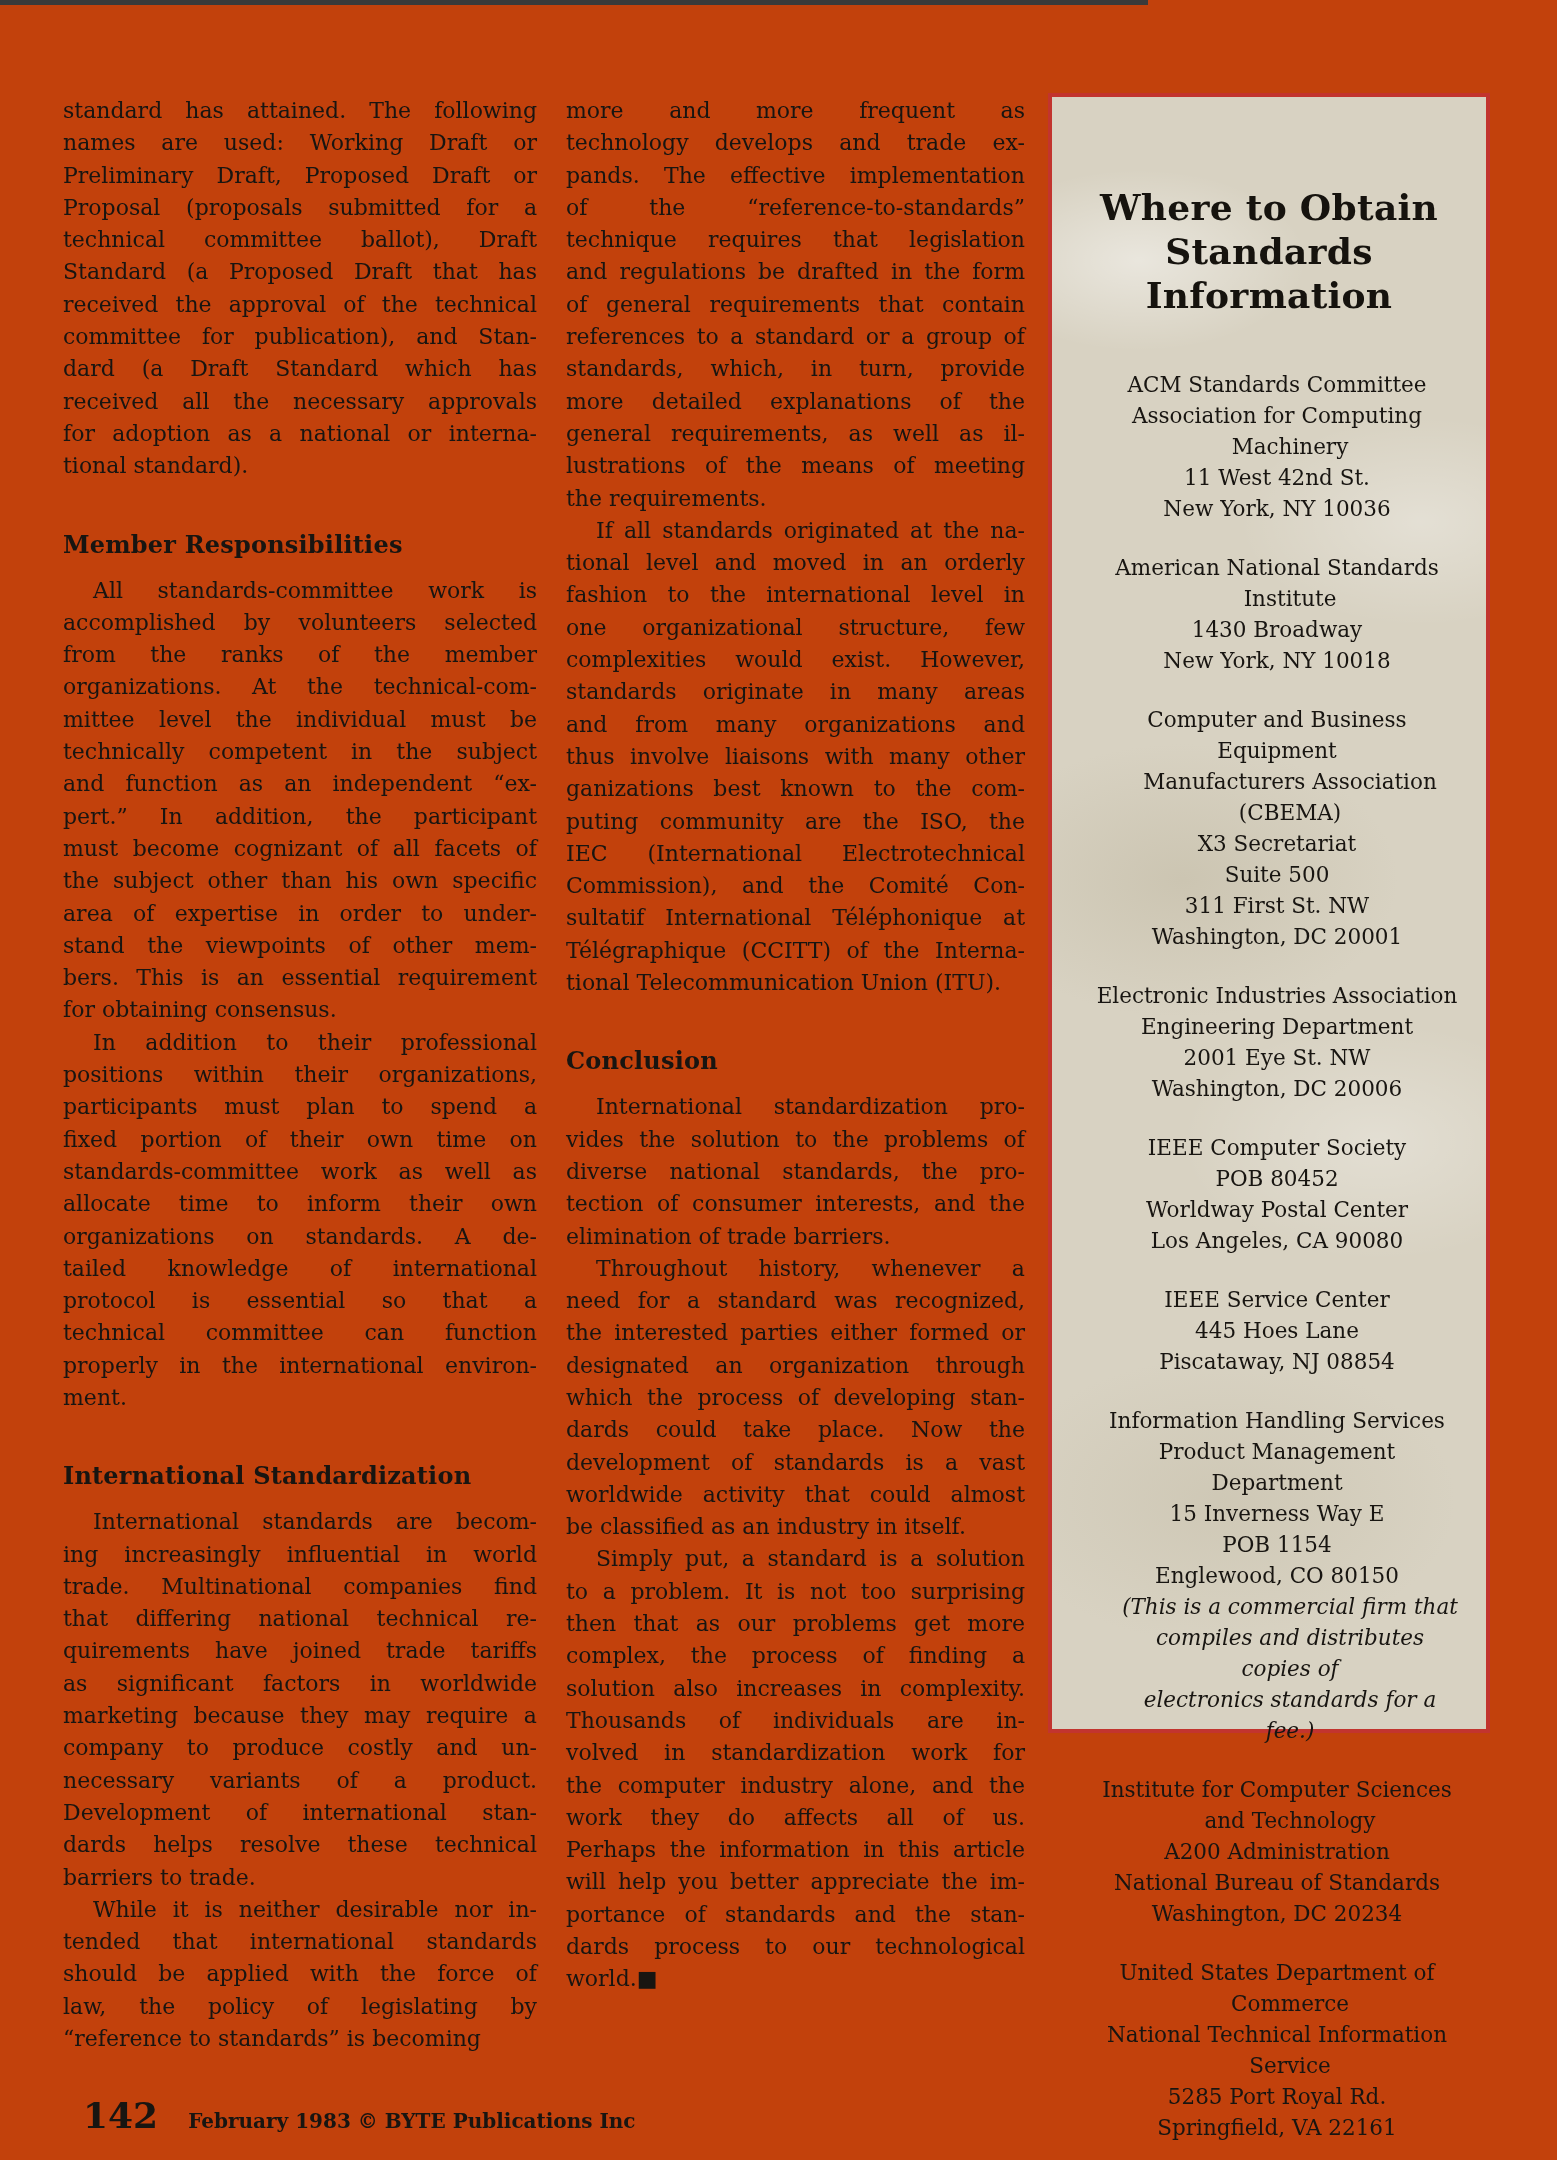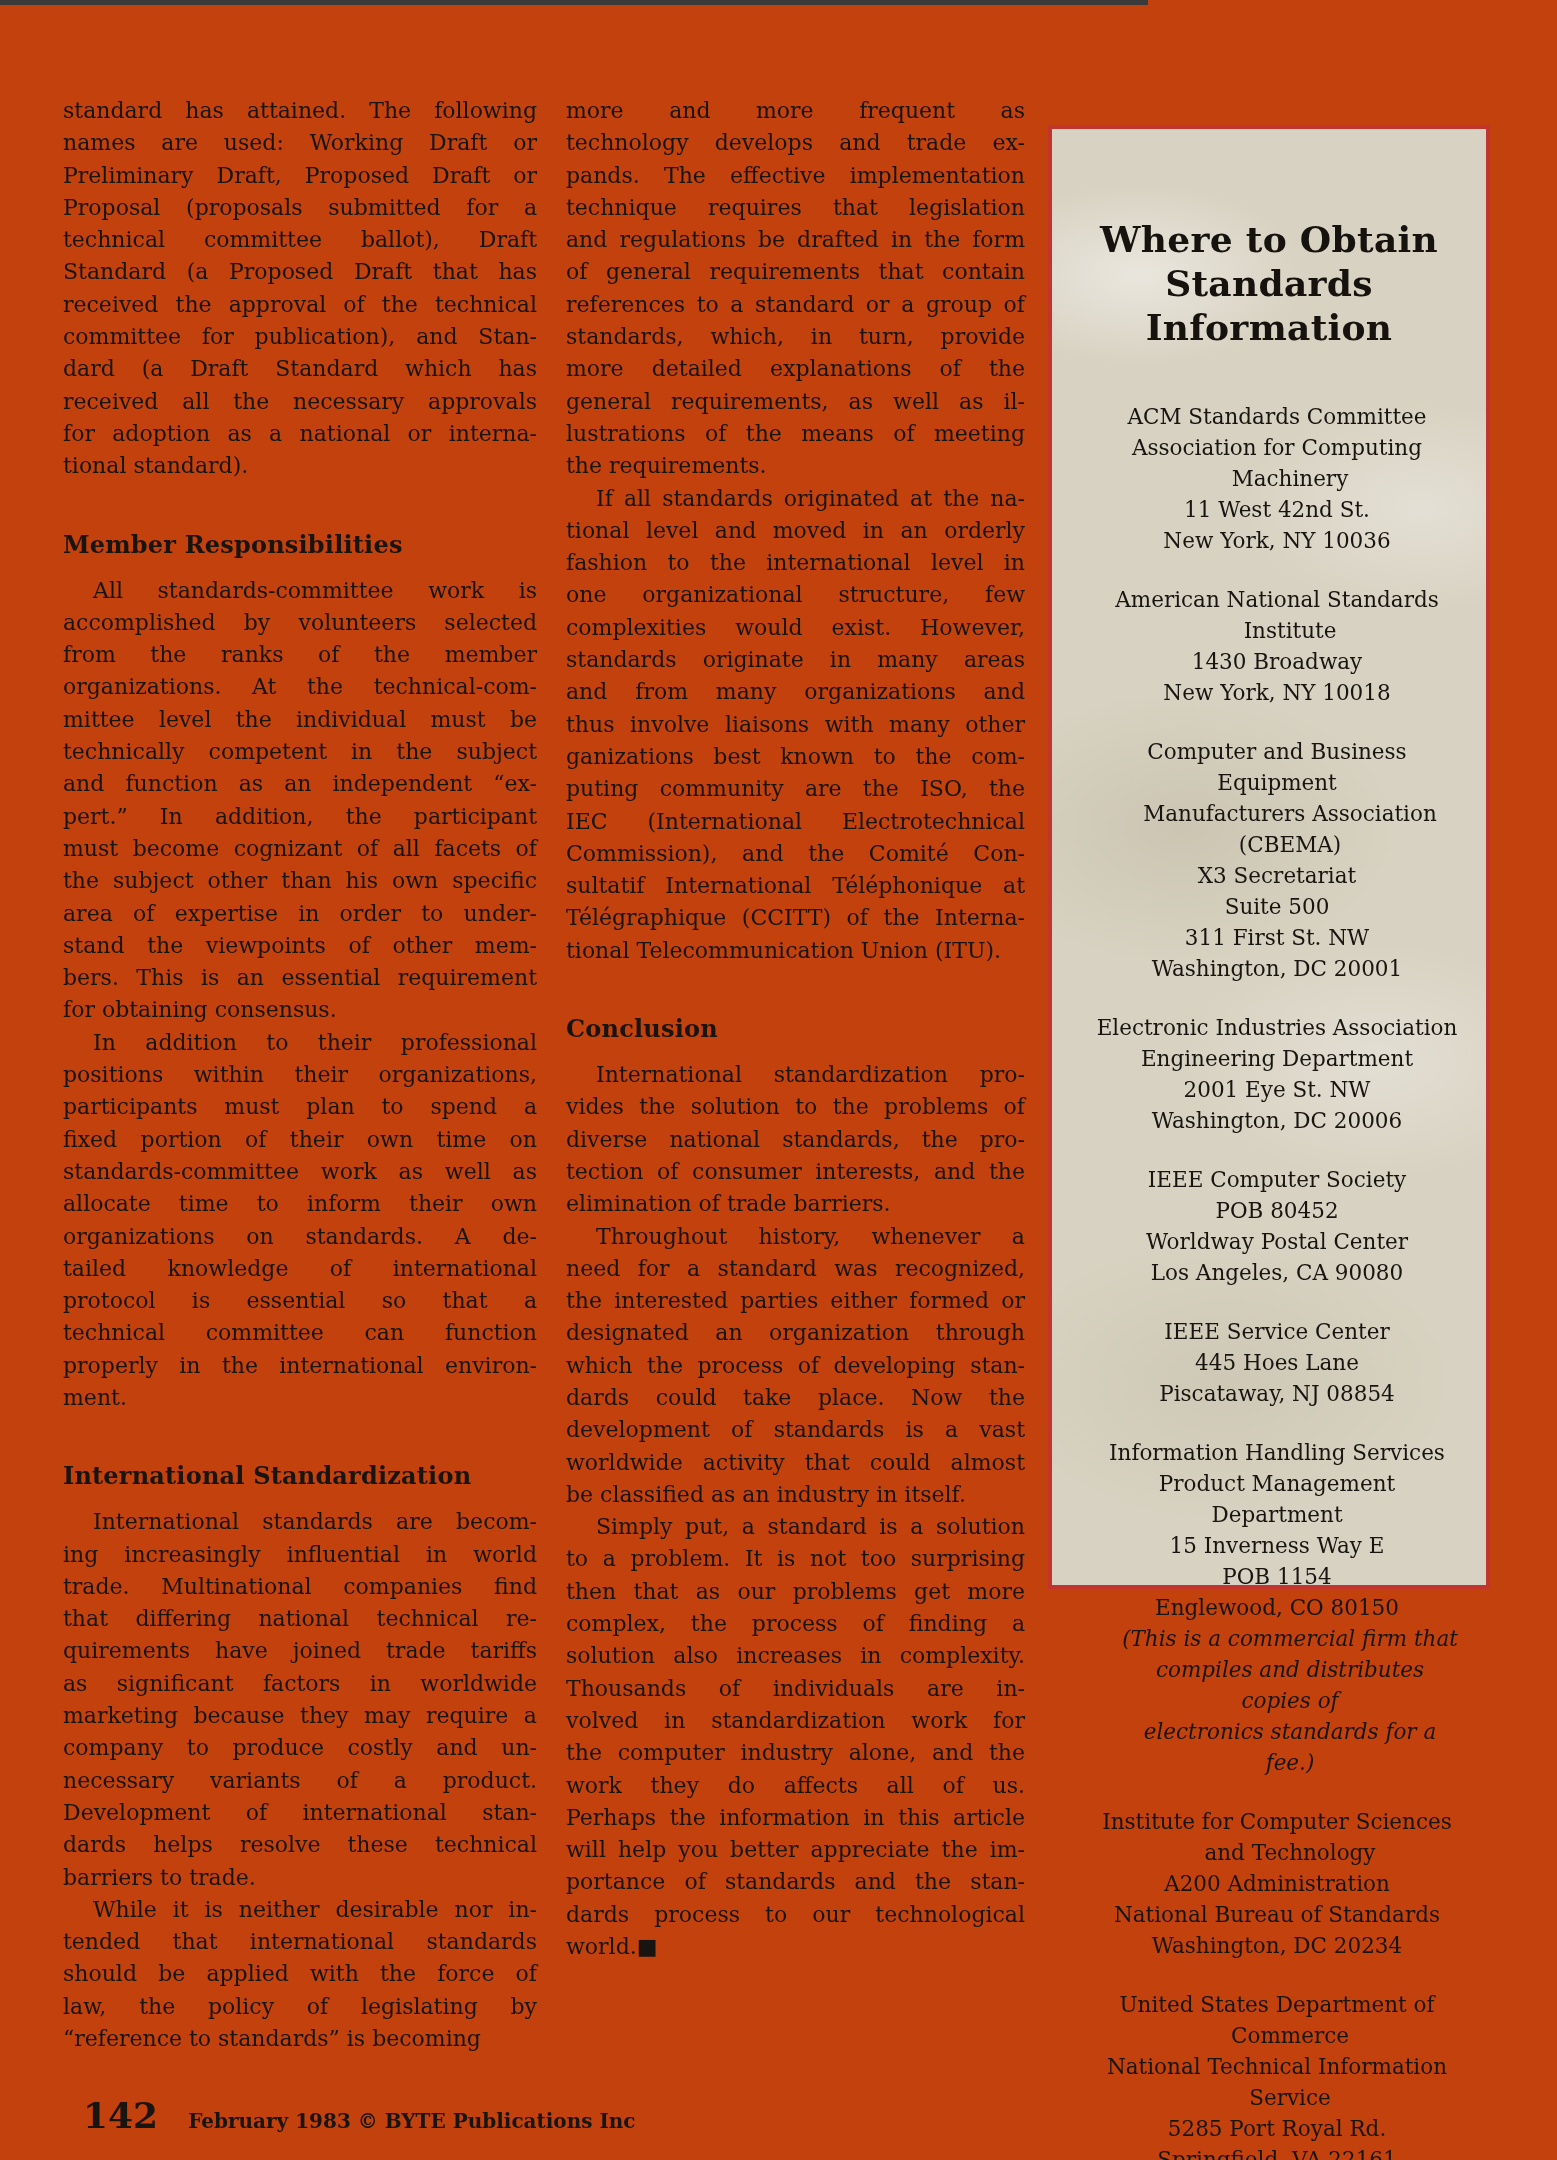--- a/index.html
+++ b/index.html
@@ -18,30 +18,29 @@
   .jline.pl  { text-align-last:left; }
   .jline.ind { text-indent:30px; }
 
   .col-heading {
     font-weight:bold; font-size:24px; line-height:32px;
     margin-top:46px; margin-bottom:14px; letter-spacing:0.2px;
   }
   .para { margin:0; }
 
   .sidebar-box {
-    position:absolute; left:1048px; top:93px; width:442px; height:1464px;
+    position:absolute; left:1048px; top:93px; width:442px; height:1640px;
     box-sizing:border-box; border:4px solid #c2342e;
     background-color:#d8d2c2;
     background-image:
       radial-gradient(ellipse 240px 130px at 20% 10%, rgba(255,255,255,0.45), rgba(255,255,255,0) 70%),
       radial-gradient(ellipse 260px 150px at 85% 26%, rgba(255,255,255,0.30), rgba(255,255,255,0) 70%),
       radial-gradient(ellipse 300px 190px at 30% 48%, rgba(189,181,158,0.45), rgba(189,181,158,0) 72%),
       radial-gradient(ellipse 280px 170px at 75% 64%, rgba(255,255,255,0.28), rgba(255,255,255,0) 70%),
       radial-gradient(ellipse 320px 200px at 40% 86%, rgba(189,181,158,0.35), rgba(189,181,158,0) 72%);
-    margin-top: 32px;
   }
   .sidebar-title {
     margin:0; padding:88px 8px 0 8px;
     text-align:center; font-weight:bold; font-size:36px; line-height:44px;
     color:#16130e; letter-spacing:0.3px;
   }
   .sidebar-entries { margin:52px 24px 0 40px; }
   .s-entry { margin-bottom:28px;text-align:center; }
   .s-line { font-size:21.5px; line-height:31px; }
   .s-line.ind { padding-left:26px; }
@@ -124,20 +123,21 @@
         <div class="jline">should be applied with the force of</div>
         <div class="jline">law, the policy of legislating by</div>
         <div class="jline pl">“reference to standards” is becoming</div>
       </div>
     </div>
   <div class="col col-mid" id="col-mid">
       <div class="para">
         <div class="jline">more and more frequent as</div>
         <div class="jline">technology develops and trade ex-</div>
         <div class="jline">pands. The effective implementation</div>
+        <div class="jline">of the “reference-to-standards”</div>
         <div class="jline">technique requires that legislation</div>
         <div class="jline">and regulations be drafted in the form</div>
         <div class="jline">of general requirements that contain</div>
         <div class="jline">references to a standard or a group of</div>
         <div class="jline">standards, which, in turn, provide</div>
         <div class="jline">more detailed explanations of the</div>
         <div class="jline">general requirements, as well as il-</div>
         <div class="jline">lustrations of the means of meeting</div>
         <div class="jline pl">the requirements.</div>
       </div>

